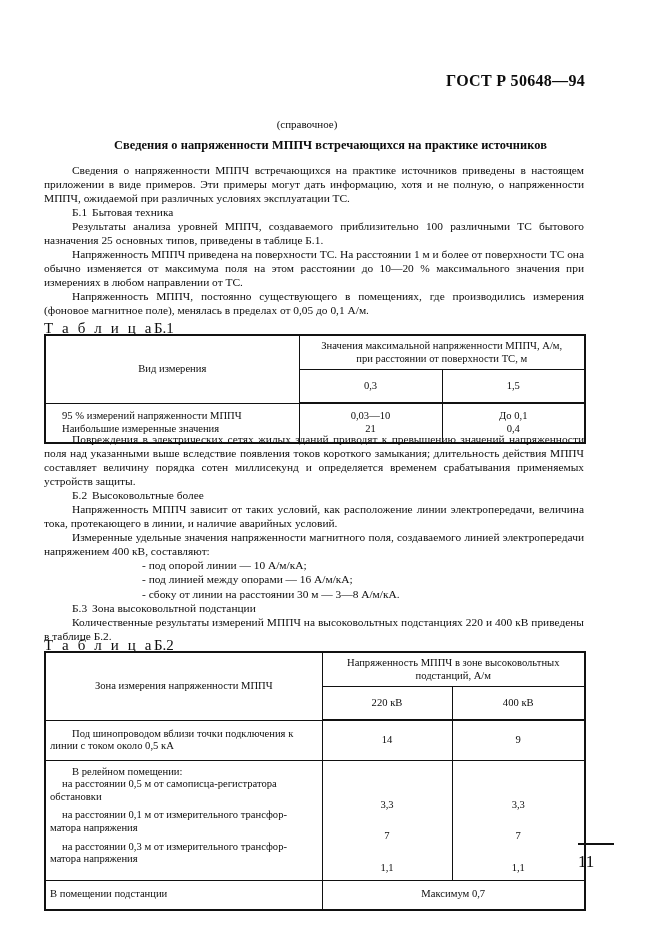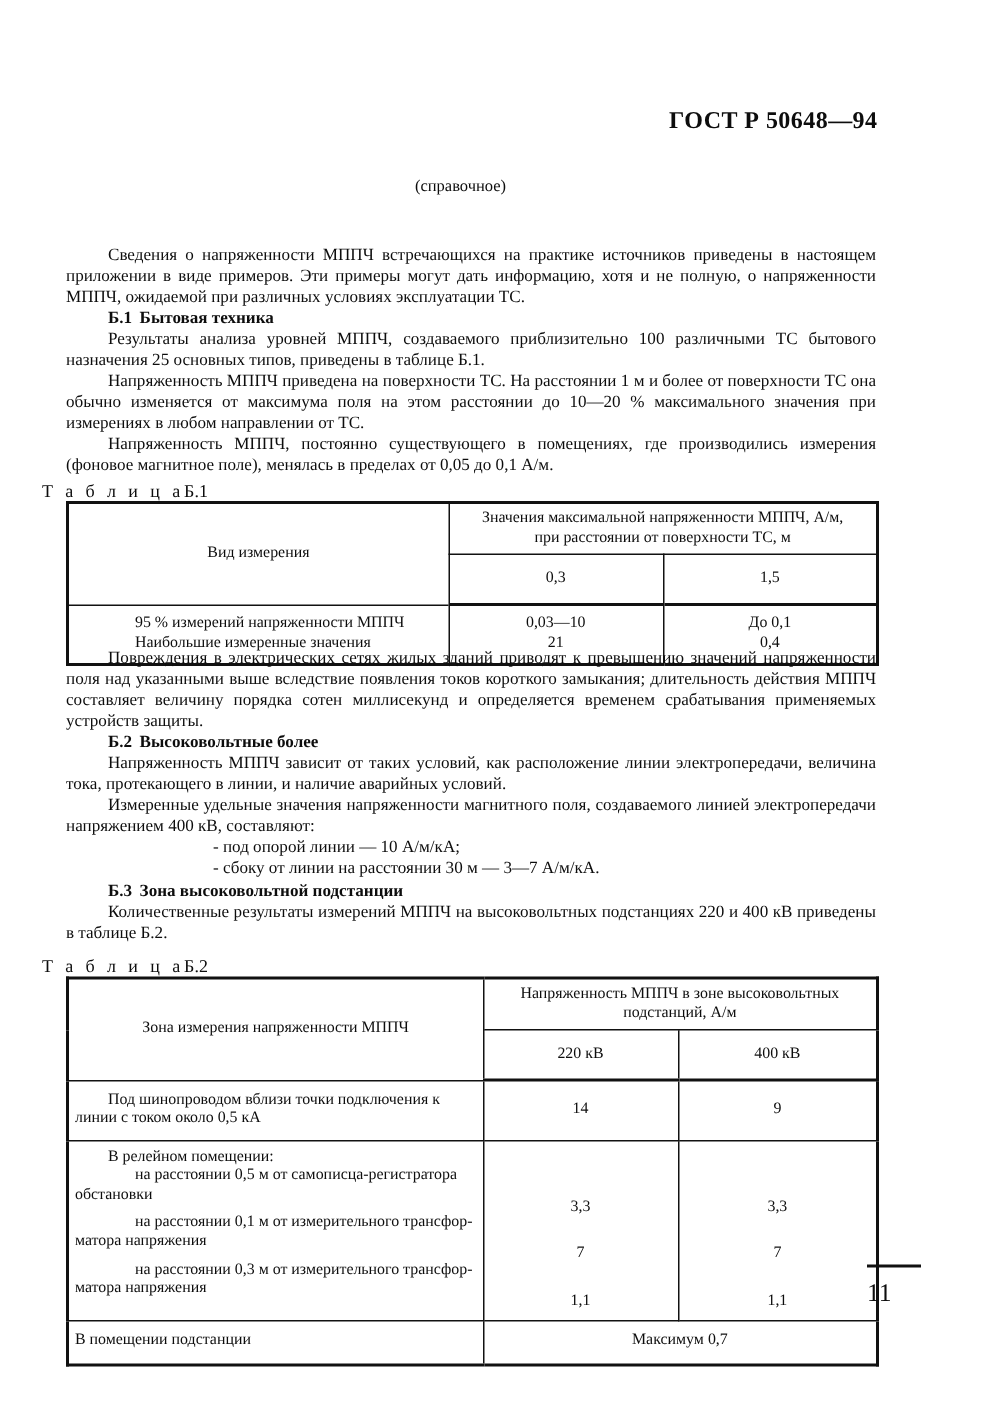--- a/index.html
+++ b/index.html
@@ -75,42 +75,42 @@
     text-align: justify;
     text-justify: inter-word;
   }
   .body-block p {
     margin: 0;
     text-indent: 28px;
     text-align: justify;
   }
   .sec-head {
     margin: 0;
-    font-weight: bold;
+    font-weight: normal;
     text-indent: 28px;
     text-align: left;
   }
   .sec-head .num {
     margin-right: 5px;
   }
   .dash-item {
     margin: 0;
     text-indent: 0;
     padding-left: 70px;
     text-align: left;
   }
 
   .blk1 { top: 163px; }
   .blk2 { top: 432px; }
 
   
   .tbl-caption {
     position: absolute;
-    left: 28px;
-    font-size: 12px;
+    left: 44px;
+    font-size: 15px;
     white-space: nowrap;
   }
   .tbl-caption .sp {
     letter-spacing: 2.6px;
   }
   .cap1 { top: 320px; }
   .cap2 { top: 637px; }
 
   
   table.gost {
@@ -129,21 +129,21 @@
   }
   table.gost .outer-top td { border-top-width: 2px; }
   table.gost .outer-bottom td { border-bottom-width: 2px; }
   table.gost td.lft { border-left-width: 2px; }
   table.gost td.rgt { border-right-width: 2px; }
   table.gost td.thick-bottom { border-bottom-width: 2px; }
 
   .ctr   { text-align: center; }
   .lead  { padding-left: 9px; padding-right: 6px; text-align: left; }
   .ind   { text-indent: 22px; }
-  .ind2  { text-indent: 12px; margin-left: 28px; }
+  .ind2  { text-indent: 12px; }
 
   .hd-cell { padding: 5px 6px; }
 
   
   #table-b1 { top: 334px; }
   #table-b1 td { height: 18px; }
 
   
   #table-b2 { top: 651px; }
 
@@ -168,20 +168,21 @@
   }
 </style>
 </head>
 <body>
 
 <div class="page">
 
   <div class="std-header">ГОСТ Р 50648—94</div>
 
   <div class="appendix-kind">(справочное)</div>
+  <div class="appendix-title">Сведения о напряженности МППЧ встречающихся на практике источников</div>
 
   <div class="body-block blk1">
     <p>Сведения о напряженности МППЧ встречающихся на практике источников приведены в настоящем приложении в виде примеров. Эти примеры могут дать информацию, хотя и не полную, о напряженности МППЧ, ожидаемой при различных условиях эксплуатации ТС.</p>
     <p class="sec-head"><span class="num">Б.1</span><span>Бытовая техника</span></p>
     <p>Результаты анализа уровней МППЧ, создаваемого приблизительно 100 различными ТС бытового назначения 25 основных типов, приведены в таблице Б.1.</p>
     <p>Напряженность МППЧ приведена на поверхности ТС. На расстоянии 1 м и более от поверхности ТС она обычно изменяется от максимума поля на этом расстоянии до 10—20 % максимального значения при измерениях в любом направлении от ТС.</p>
     <p>Напряженность МППЧ, постоянно существующего в помещениях, где производились измерения (фоновое магнитное поле), менялась в пределах от 0,05 до 0,1 А/м.</p>
   </div>
 
   <div class="tbl-caption cap1">
@@ -224,21 +225,22 @@
       </tr>
     </tbody>
   </table>
 
   <div class="body-block blk2">
     <p>Повреждения в электрических сетях жилых зданий приводят к превышению значений напряженности поля над указанными выше вследствие появления токов короткого замыкания; длительность действия МППЧ составляет величину порядка сотен миллисекунд и определяется временем срабатывания применяемых устройств защиты.</p>
     <p class="sec-head"><span class="num">Б.2</span><span>Высоковольтные более</span></p>
     <p>Напряженность МППЧ зависит от таких условий, как расположение линии электропередачи, величина тока, протекающего в линии, и наличие аварийных условий.</p>
     <p>Измеренные удельные значения напряженности магнитного поля, создаваемого линией электропередачи напряжением 400 кВ, составляют:</p>
     <p class="dash-item">-  под  опорой линии — 10 А/м/кА;</p>
-    <p class="dash-item">-  сбоку от линии на расстоянии 30 м — 3—7 А/м/кА.</p>
+    <p class="dash-item">-  под линией между опорами — 16 А/м/кА;</p>
+    <p class="dash-item">-  сбоку от линии на расстоянии 30 м — 3—8 А/м/кА.</p>
     <p class="sec-head"><span class="num">Б.3</span><span>Зона высоковольтной подстанции</span></p>
     <p>Количественные результаты измерений МППЧ на высоковольтных подстанциях 220 и 400 кВ приведены в таблице Б.2.</p>
   </div>
 
   <div class="tbl-caption cap2">
     <span class="sp">Т а б л и ц а</span><span>Б.2</span>
   </div>
 
   <table class="gost" id="table-b2">
     <colgroup>

